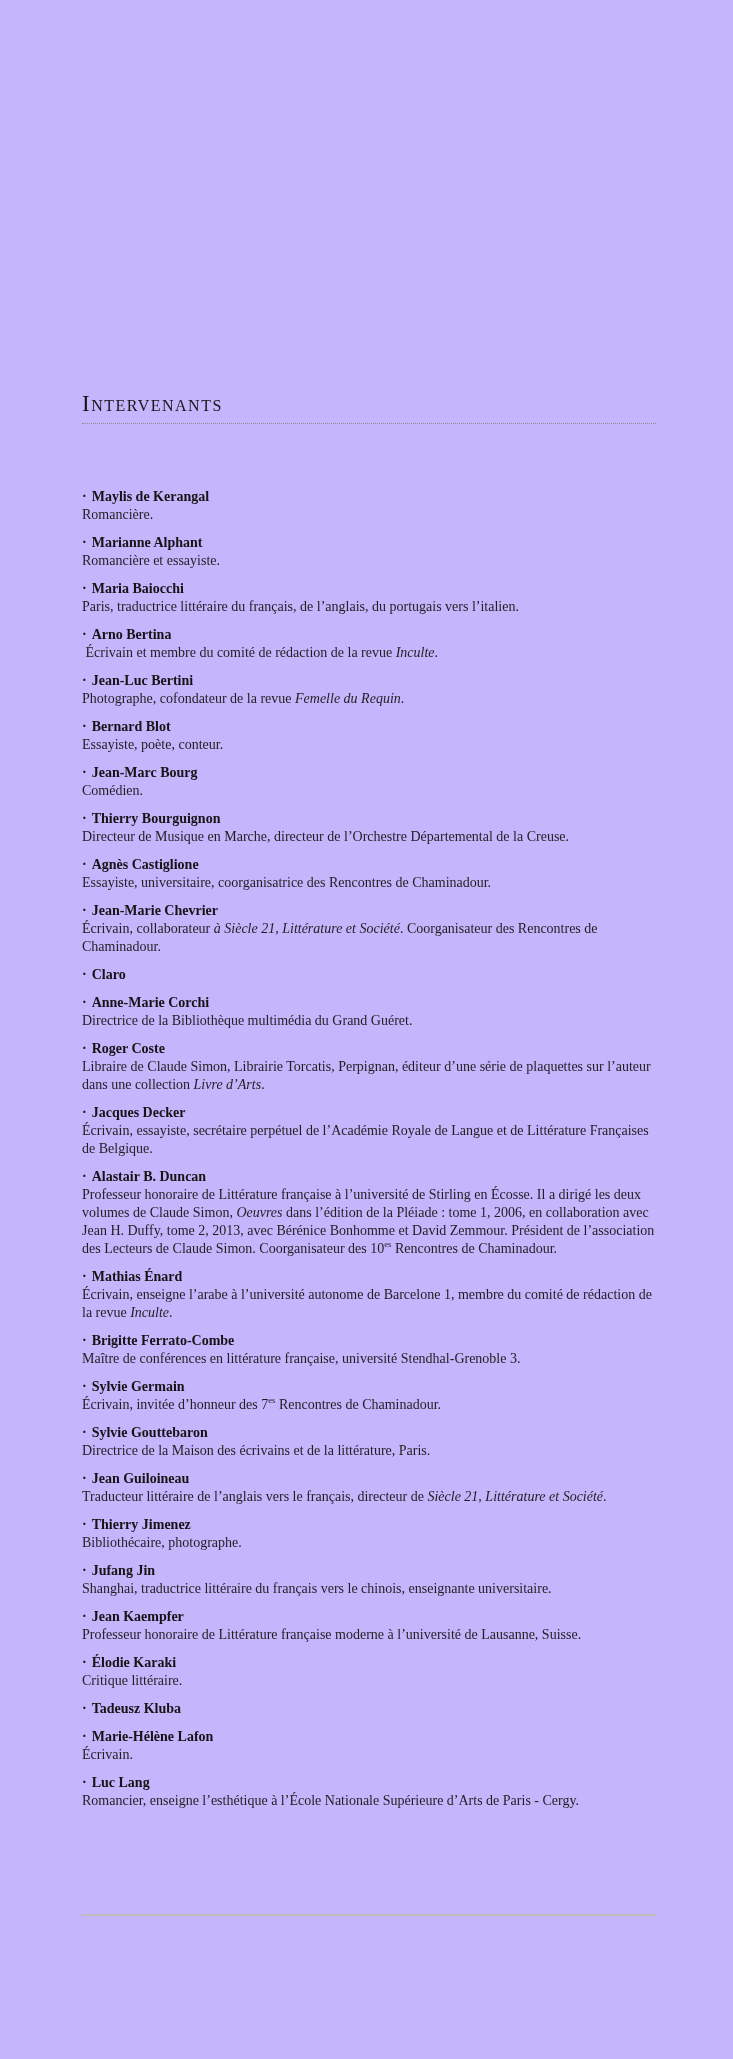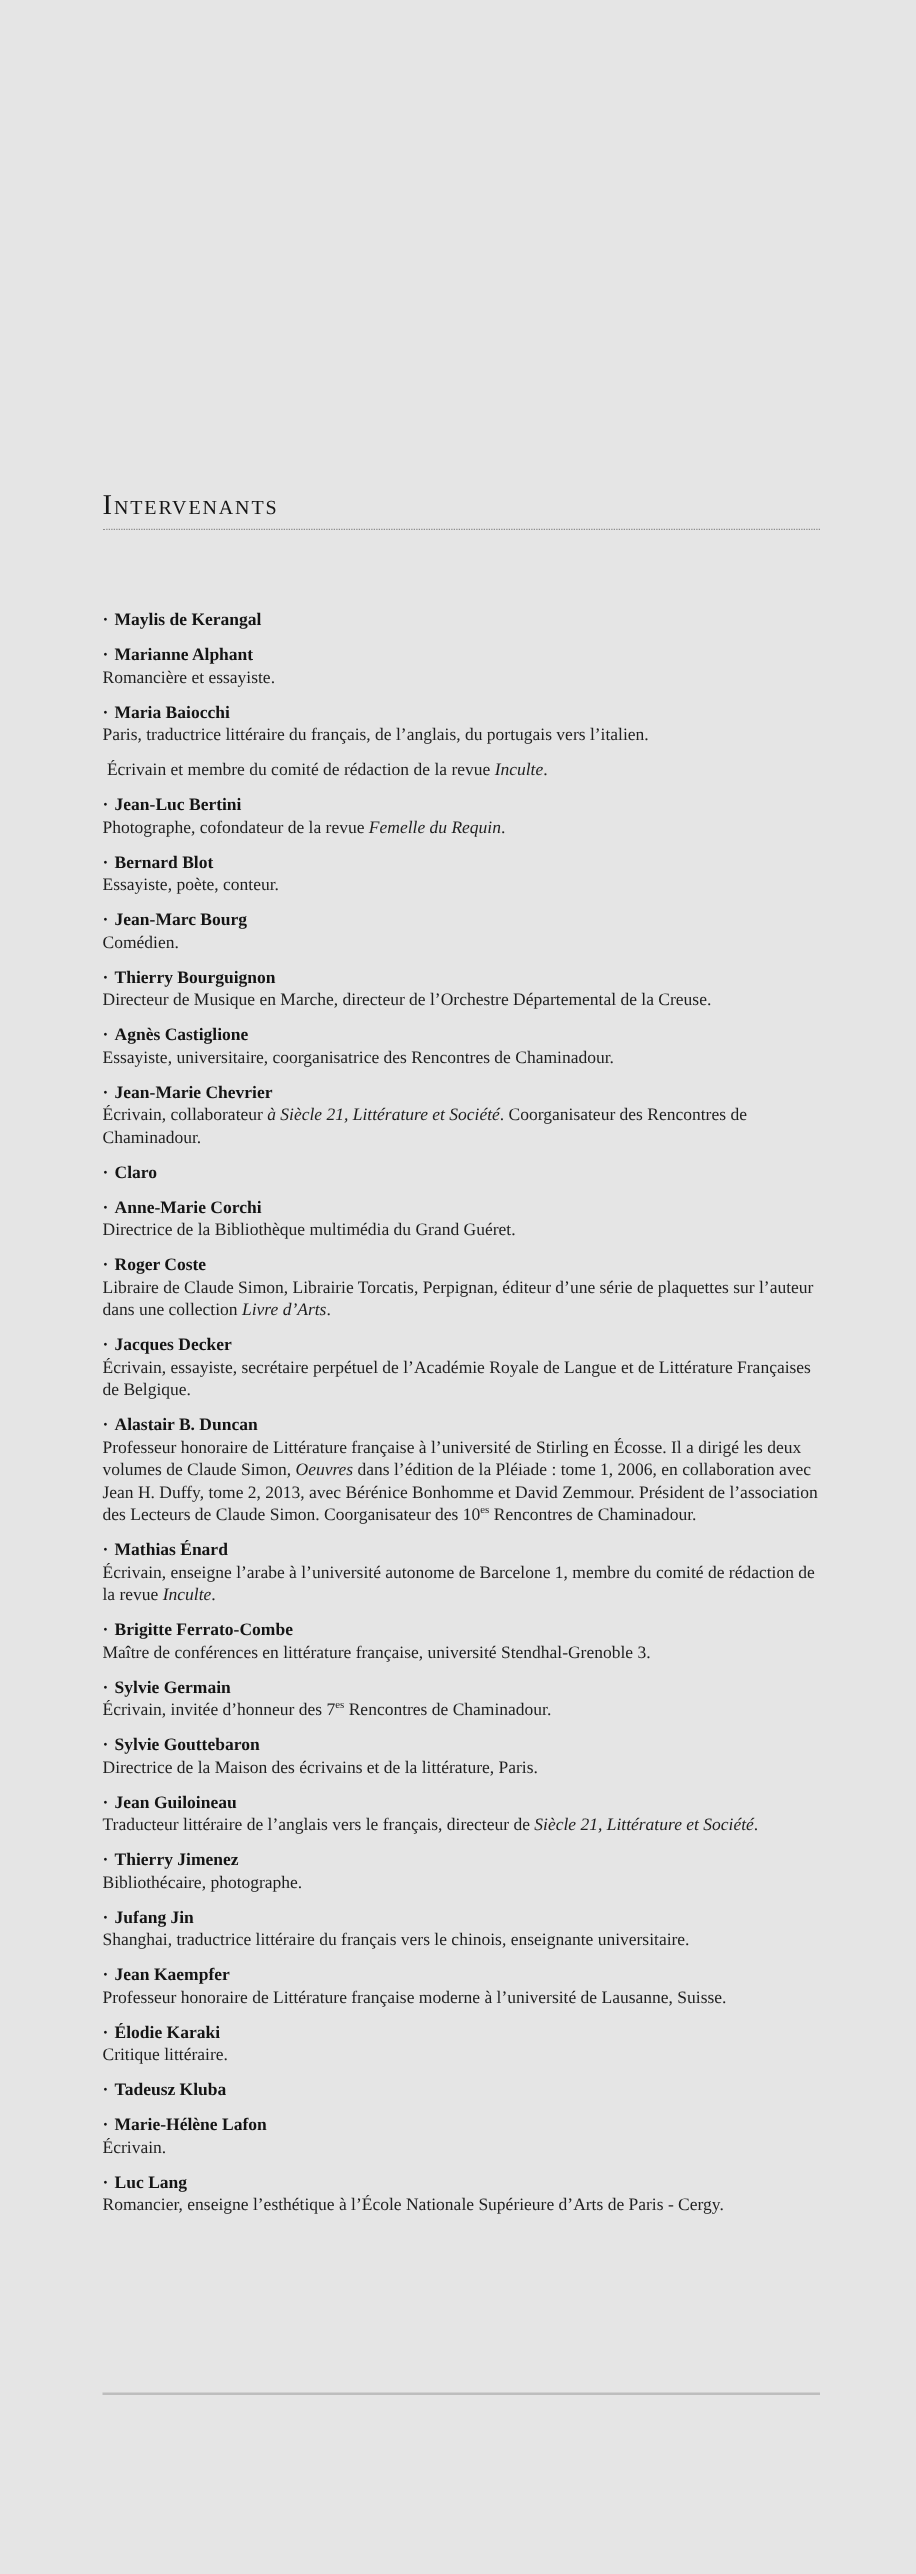--- a/index.html
+++ b/index.html
@@ -12,21 +12,21 @@
     height: 2059px;
     overflow: hidden;
     position: relative;
     font-family: "Liberation Serif", "DejaVu Serif", serif;
     color: #1f1f1f;
   }
   .page {
     position: relative;
     width: 733px;
     height: 2059px;
-    background: #e5e5e5;
+    background: #c4b5fd;
   }
   .section-header {
     position: absolute;
     left: 82px;
     top: 392px;
     width: 574px;
     padding-bottom: 8px;
     border-bottom: 1px dotted #8c8c8c;
   }
   .section-title {
@@ -81,33 +81,35 @@
 
 <div class="page">
 
   <div class="section-header">
     <div class="section-title">Intervenants</div>
   </div>
 
   <div class="people-list">
   <div class="entry">
     <div class="entry-name"><span class="bullet">·</span><span>Maylis de Kerangal</span></div>
+    <div class="entry-desc"><span>Romancière.</span></div>
   </div>
 
   <div class="entry">
     <div class="entry-name"><span class="bullet">·</span><span>Marianne Alphant</span></div>
     <div class="entry-desc"><span>Romancière et essayiste.</span></div>
   </div>
 
   <div class="entry">
     <div class="entry-name"><span class="bullet">·</span><span>Maria Baiocchi</span></div>
     <div class="entry-desc"><span>Paris, traductrice littéraire du français, de l’anglais, du portugais vers l’italien.</span></div>
   </div>
 
   <div class="entry">
+    <div class="entry-name"><span class="bullet">·</span><span>Arno Bertina</span></div>
     <div class="entry-desc"><span> Écrivain et membre du comité de rédaction de la revue </span><em>Inculte</em><span>.</span></div>
   </div>
 
   <div class="entry">
     <div class="entry-name"><span class="bullet">·</span><span>Jean-Luc Bertini</span></div>
     <div class="entry-desc"><span>Photographe, cofondateur de la revue </span><em>Femelle du Requin</em><span>.</span></div>
   </div>
 
   <div class="entry">
     <div class="entry-name"><span class="bullet">·</span><span>Bernard Blot</span></div>

